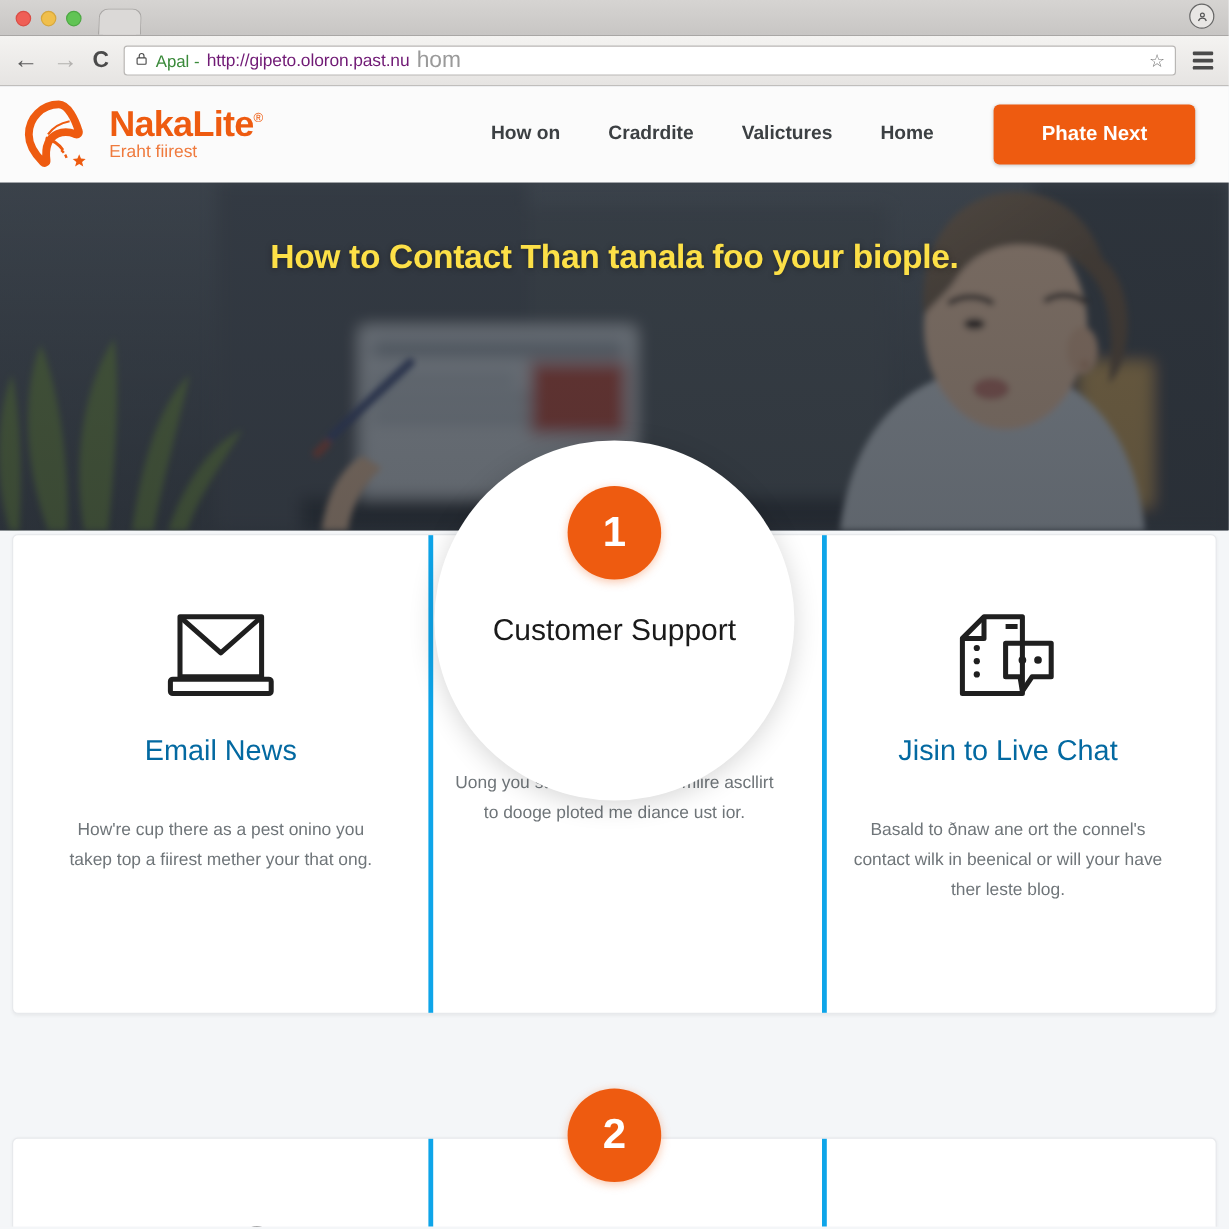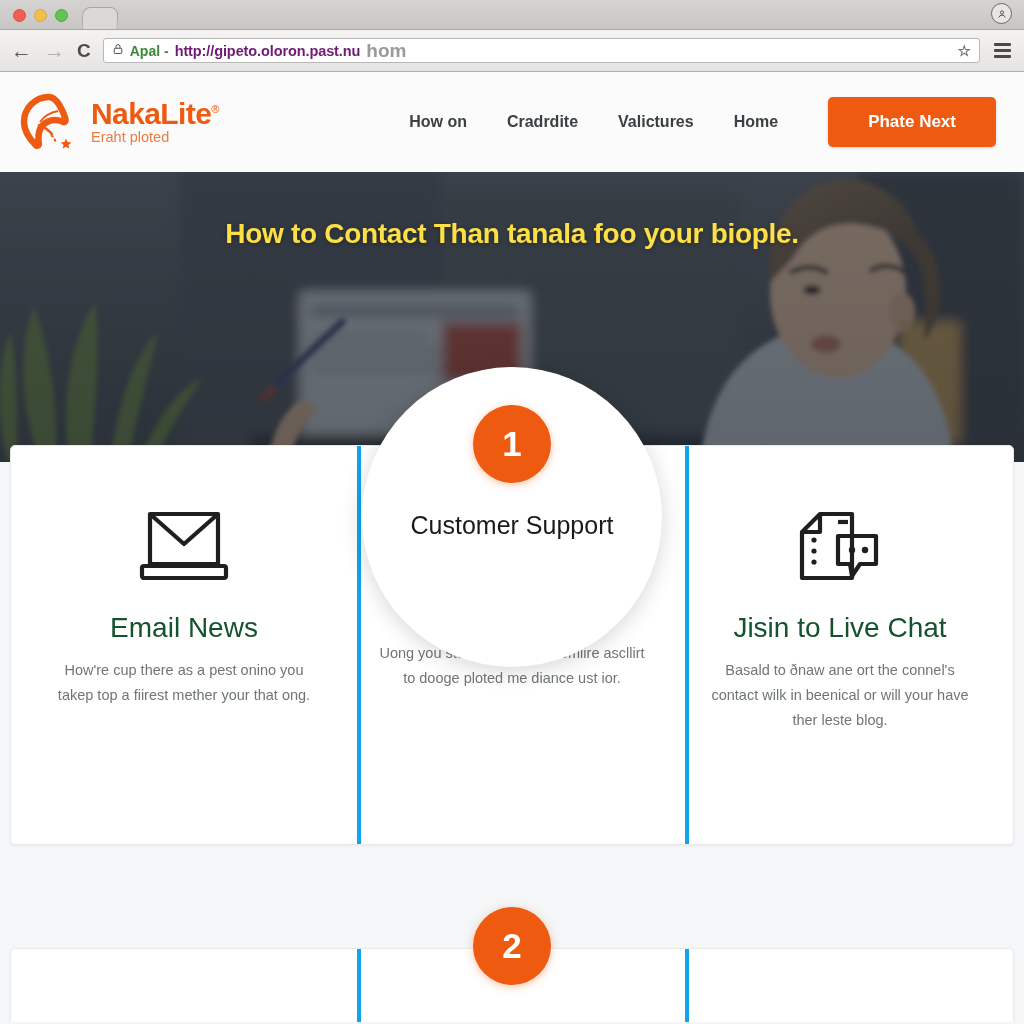--- a/index.html
+++ b/index.html
@@ -88,42 +88,41 @@
     flex: 1 1 auto;
     height: 25px;
     background: #fff;
     border: 1px solid #b9b7b5;
     border-radius: 3px;
     display: flex;
     align-items: center;
     padding: 0 8px;
     gap: 6px;
     font-size: 14px;
-    font-weight: bold;
   }
   .lock-ico { flex: 0 0 auto; }
   .sec-label { color: #3a8a3a; font-size: 14px; }
   .url-main { color: #701a75; font-size: 14.5px; letter-spacing: -0.1px; }
   .url-rest { color: #9a9a9a; font-size: 19px; }
   .omni-star { margin-left: auto; color: #757575; font-size: 15px; }
   .hamburger { display: flex; flex-direction: column; gap: 3px; padding: 2px 2px; }
   .hamburger span { display: block; width: 17px; height: 3px; background: #4a4a4a; border-radius: 1px; }
 
   
   .page {
     position: relative;
     width: 1024px;
     height: 950px;
     background: #f4f6f8;
     overflow: hidden;
   }
 
   
   .site-header {
-    height: 100px;
+    height: 80px;
     background: #fbfbfb;
     display: flex;
     align-items: center;
     padding: 0 28px 0 18px;
     position: relative;
     z-index: 5;
   }
   .brand { display: flex; align-items: center; gap: 11px; }
   .brand-mark { width: 62px; height: 62px; flex: 0 0 auto; }
   .brand-text { display: flex; flex-direction: column; gap: 1px; }
@@ -235,23 +234,23 @@
     text-align: center;
     position: relative;
   }
   .card + .card { border-left: 4px solid #0ea5e9; padding-left: 14px; }
   .card-icon {
     height: 100px;
     display: flex; align-items: center; justify-content: center;
     margin-bottom: 14px;
   }
   .card-title {
-    font-size: 28px;
-    color: #14532d;
-    margin-bottom: 14px;
+    font-size: 24px;
+    color: #0369a1;
+    margin-bottom: 40px;
     font-weight: normal;
   }
   .card-body {
     font-size: 14.5px;
     color: #6f7579;
     line-height: 1.72;
   }
   .card.middle { padding-top: 195px; }
   .cards-panel.second .card.middle { padding-top: 105px; }
   .cards-panel.second .card { padding-top: 60px; }
@@ -309,21 +308,21 @@
             <path d="M40 20c-8 1.5-14.5 6-18 11" fill="none" stroke="#ee5b10" stroke-width="1.8"></path>
             <path d="M20 34c5 1.5 11 5 14.5 10" fill="none" stroke="#ee5b10" stroke-width="2.4"></path>
             <path d="M33 44c3 2.5 4.5 5.5 4.8 8.5" fill="none" stroke="#ee5b10" stroke-width="2" stroke-dasharray="3 2"></path>
             <g fill="#ee5b10">
               <path d="M48 47.5l1.5 3.6 3.9.3-3 2.6 1 3.8-3.4-2.1-3.4 2.1 1-3.8-3-2.6 3.9-.3z"></path>
             </g>
           </svg>
         </span>
         <span class="brand-text">
           <span class="brand-name"><span>NakaLite</span><span class="brand-reg">®</span></span>
-          <span class="brand-tag">Eraht ploted</span>
+          <span class="brand-tag">Eraht fiirest</span>
         </span>
       </div>
 
       <nav class="site-nav">
         <a class="nav-link">How on</a>
         <a class="nav-link">Cradrdite</a>
         <a class="nav-link">Valictures</a>
         <a class="nav-link">Home</a>
         <button class="cta-btn">Phate Next</button>
       </nav>

